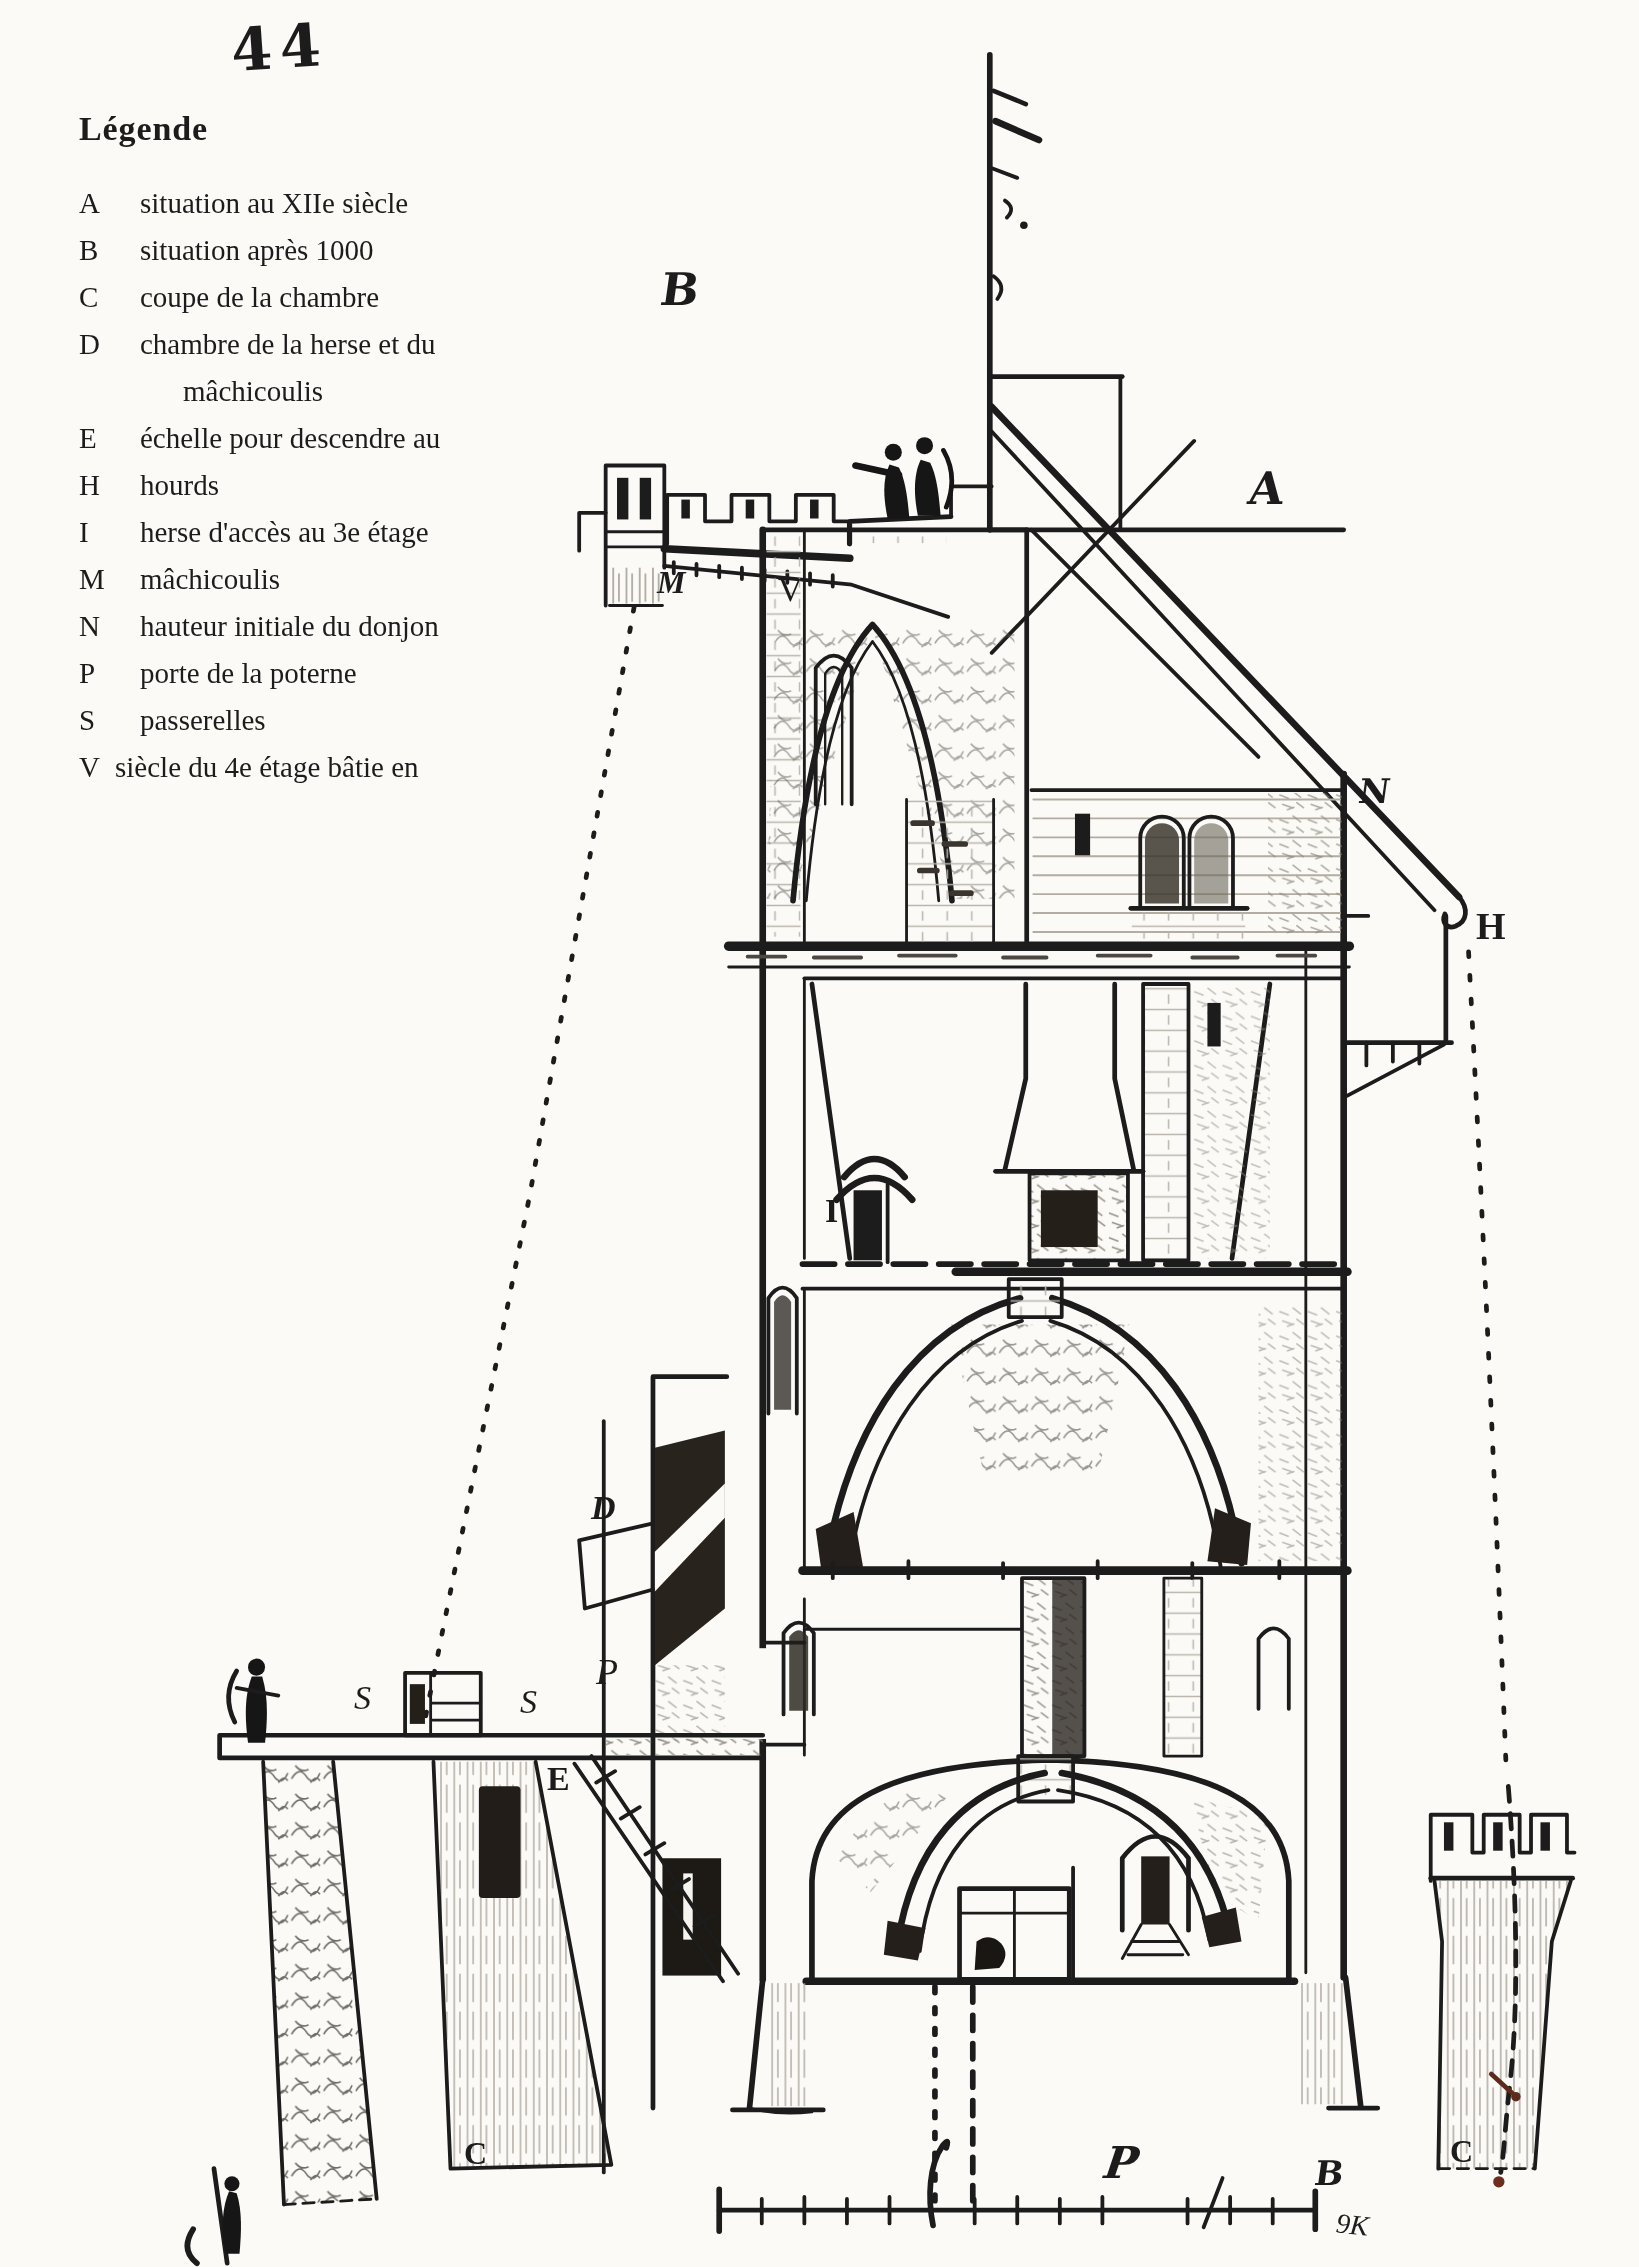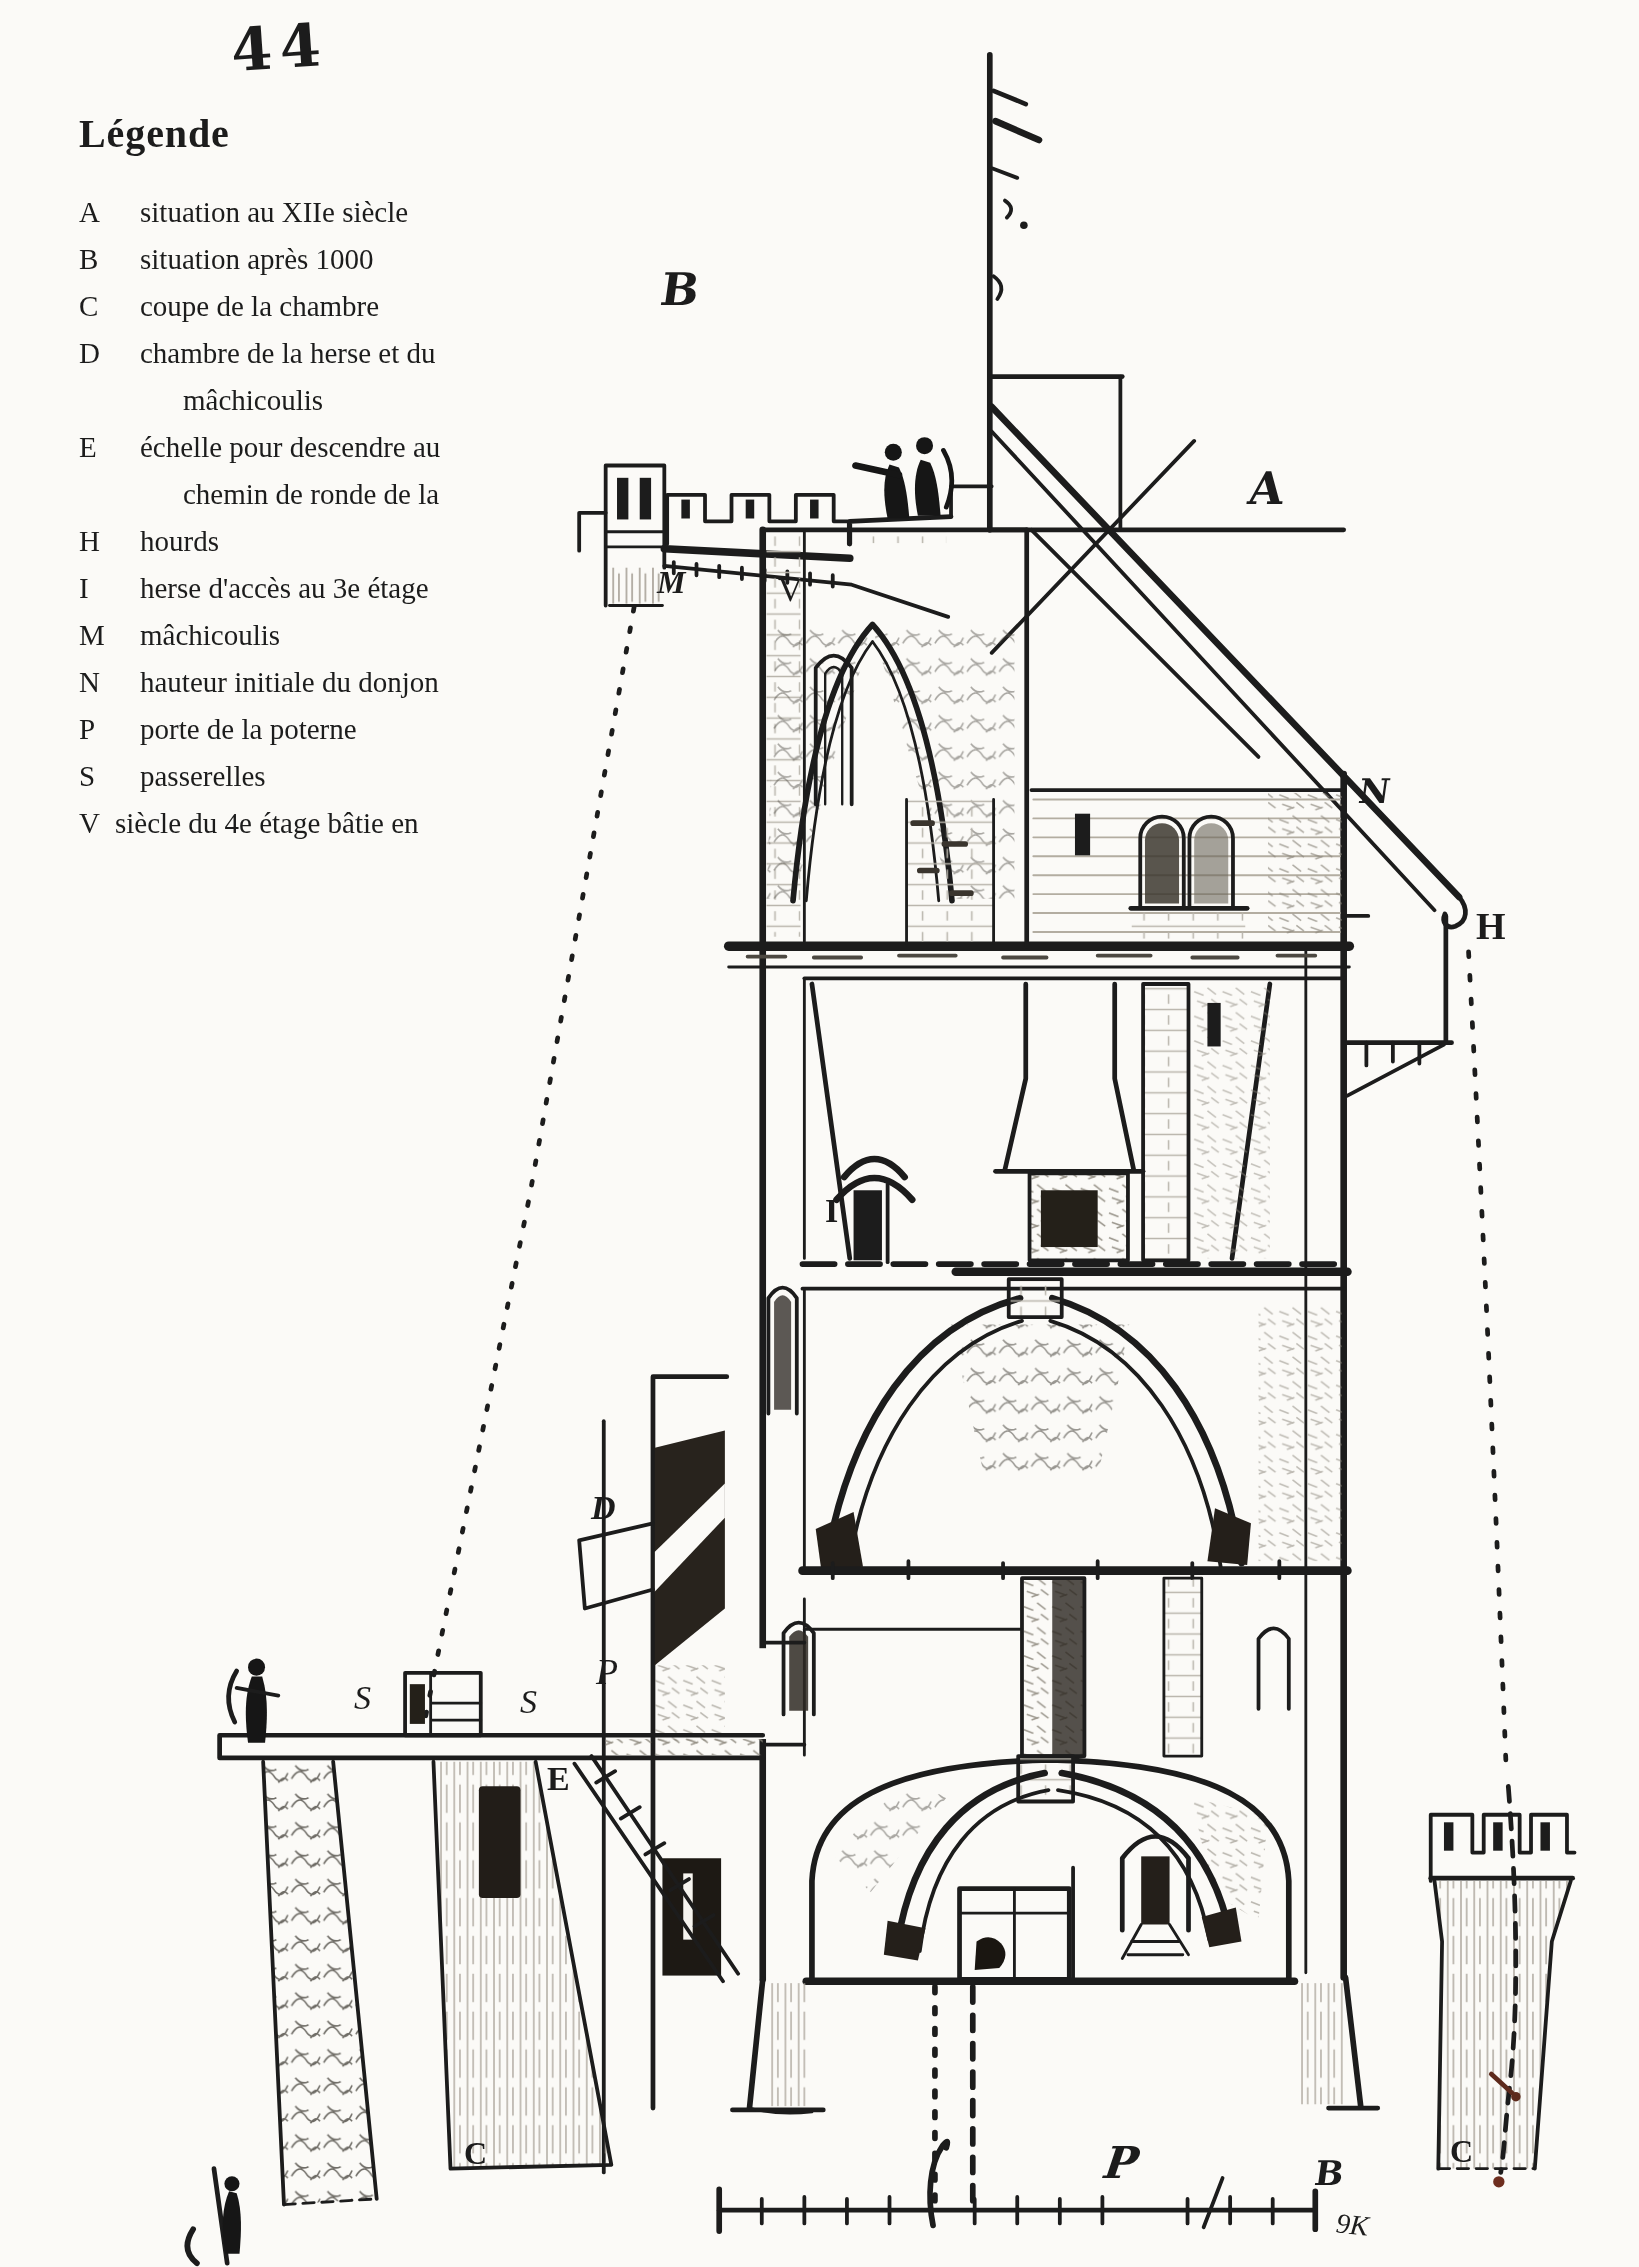--- a/index.html
+++ b/index.html
@@ -1,21 +1,21 @@
 <!DOCTYPE html>
 <html style="font-size:15px"><head>
 <meta charset="utf-8">
 <style>
   html,body{margin:0;padding:0;background:#e8e6e0;}
   .page{position:relative;width:1639px;height:2267px;background:#fbfaf7;overflow:hidden;
         font-family:"Liberation Serif",serif;color:#1c1c1c;}
   .pagenum{position:absolute;left:231px;top:13.2px;font-family:"DejaVu Serif",serif;
            font-size:59px;font-weight:bold;letter-spacing:7.6px;transform:rotate(-4deg);}
   .legend{position:absolute;left:79px;top:110px;width:568px;}
-  .ltitle{font-size:40px;font-weight:bold;letter-spacing:0.9px;}
+  .ltitle{font-size:34px;font-weight:bold;letter-spacing:0.9px;}
   .lrows{margin-top:32px;font-size:29px;line-height:47px;}
   .lrow{display:flex;white-space:nowrap;}
   .lkey{flex:none;width:61px;}
   .lrow.tight .lkey{width:36px;}
   .lrow.cont{padding-left:104px;}
   .lrow.cont2{padding-left:62px;}
   .drawing{position:absolute;left:0;top:0;width:1639px;height:2267px;}
   .dl{position:absolute;color:#1c1c1c;font-family:"Liberation Serif",serif;line-height:1;}
   .ital{font-style:italic;}
   .bold{font-weight:bold;}
@@ -314,23 +314,20 @@
         <span class="lkey">D</span>
         <span class="ltxt">chambre de la herse et du</span>
       </div>
       <div class="lrow cont">
         <span class="ltxt">mâchicoulis</span>
       </div>
       <div class="lrow">
         <span class="lkey">E</span>
         <span class="ltxt">échelle pour descendre au</span>
       </div>
-      <div class="lrow cont">
-        <span class="ltxt">chemin de ronde de la</span>
-      </div>
       <div class="lrow">
         <span class="lkey">H</span>
         <span class="ltxt">hourds</span>
       </div>
       <div class="lrow">
         <span class="lkey">I</span>
         <span class="ltxt">herse d'accès au 3e étage</span>
       </div>
       <div class="lrow">
         <span class="lkey">M</span>

